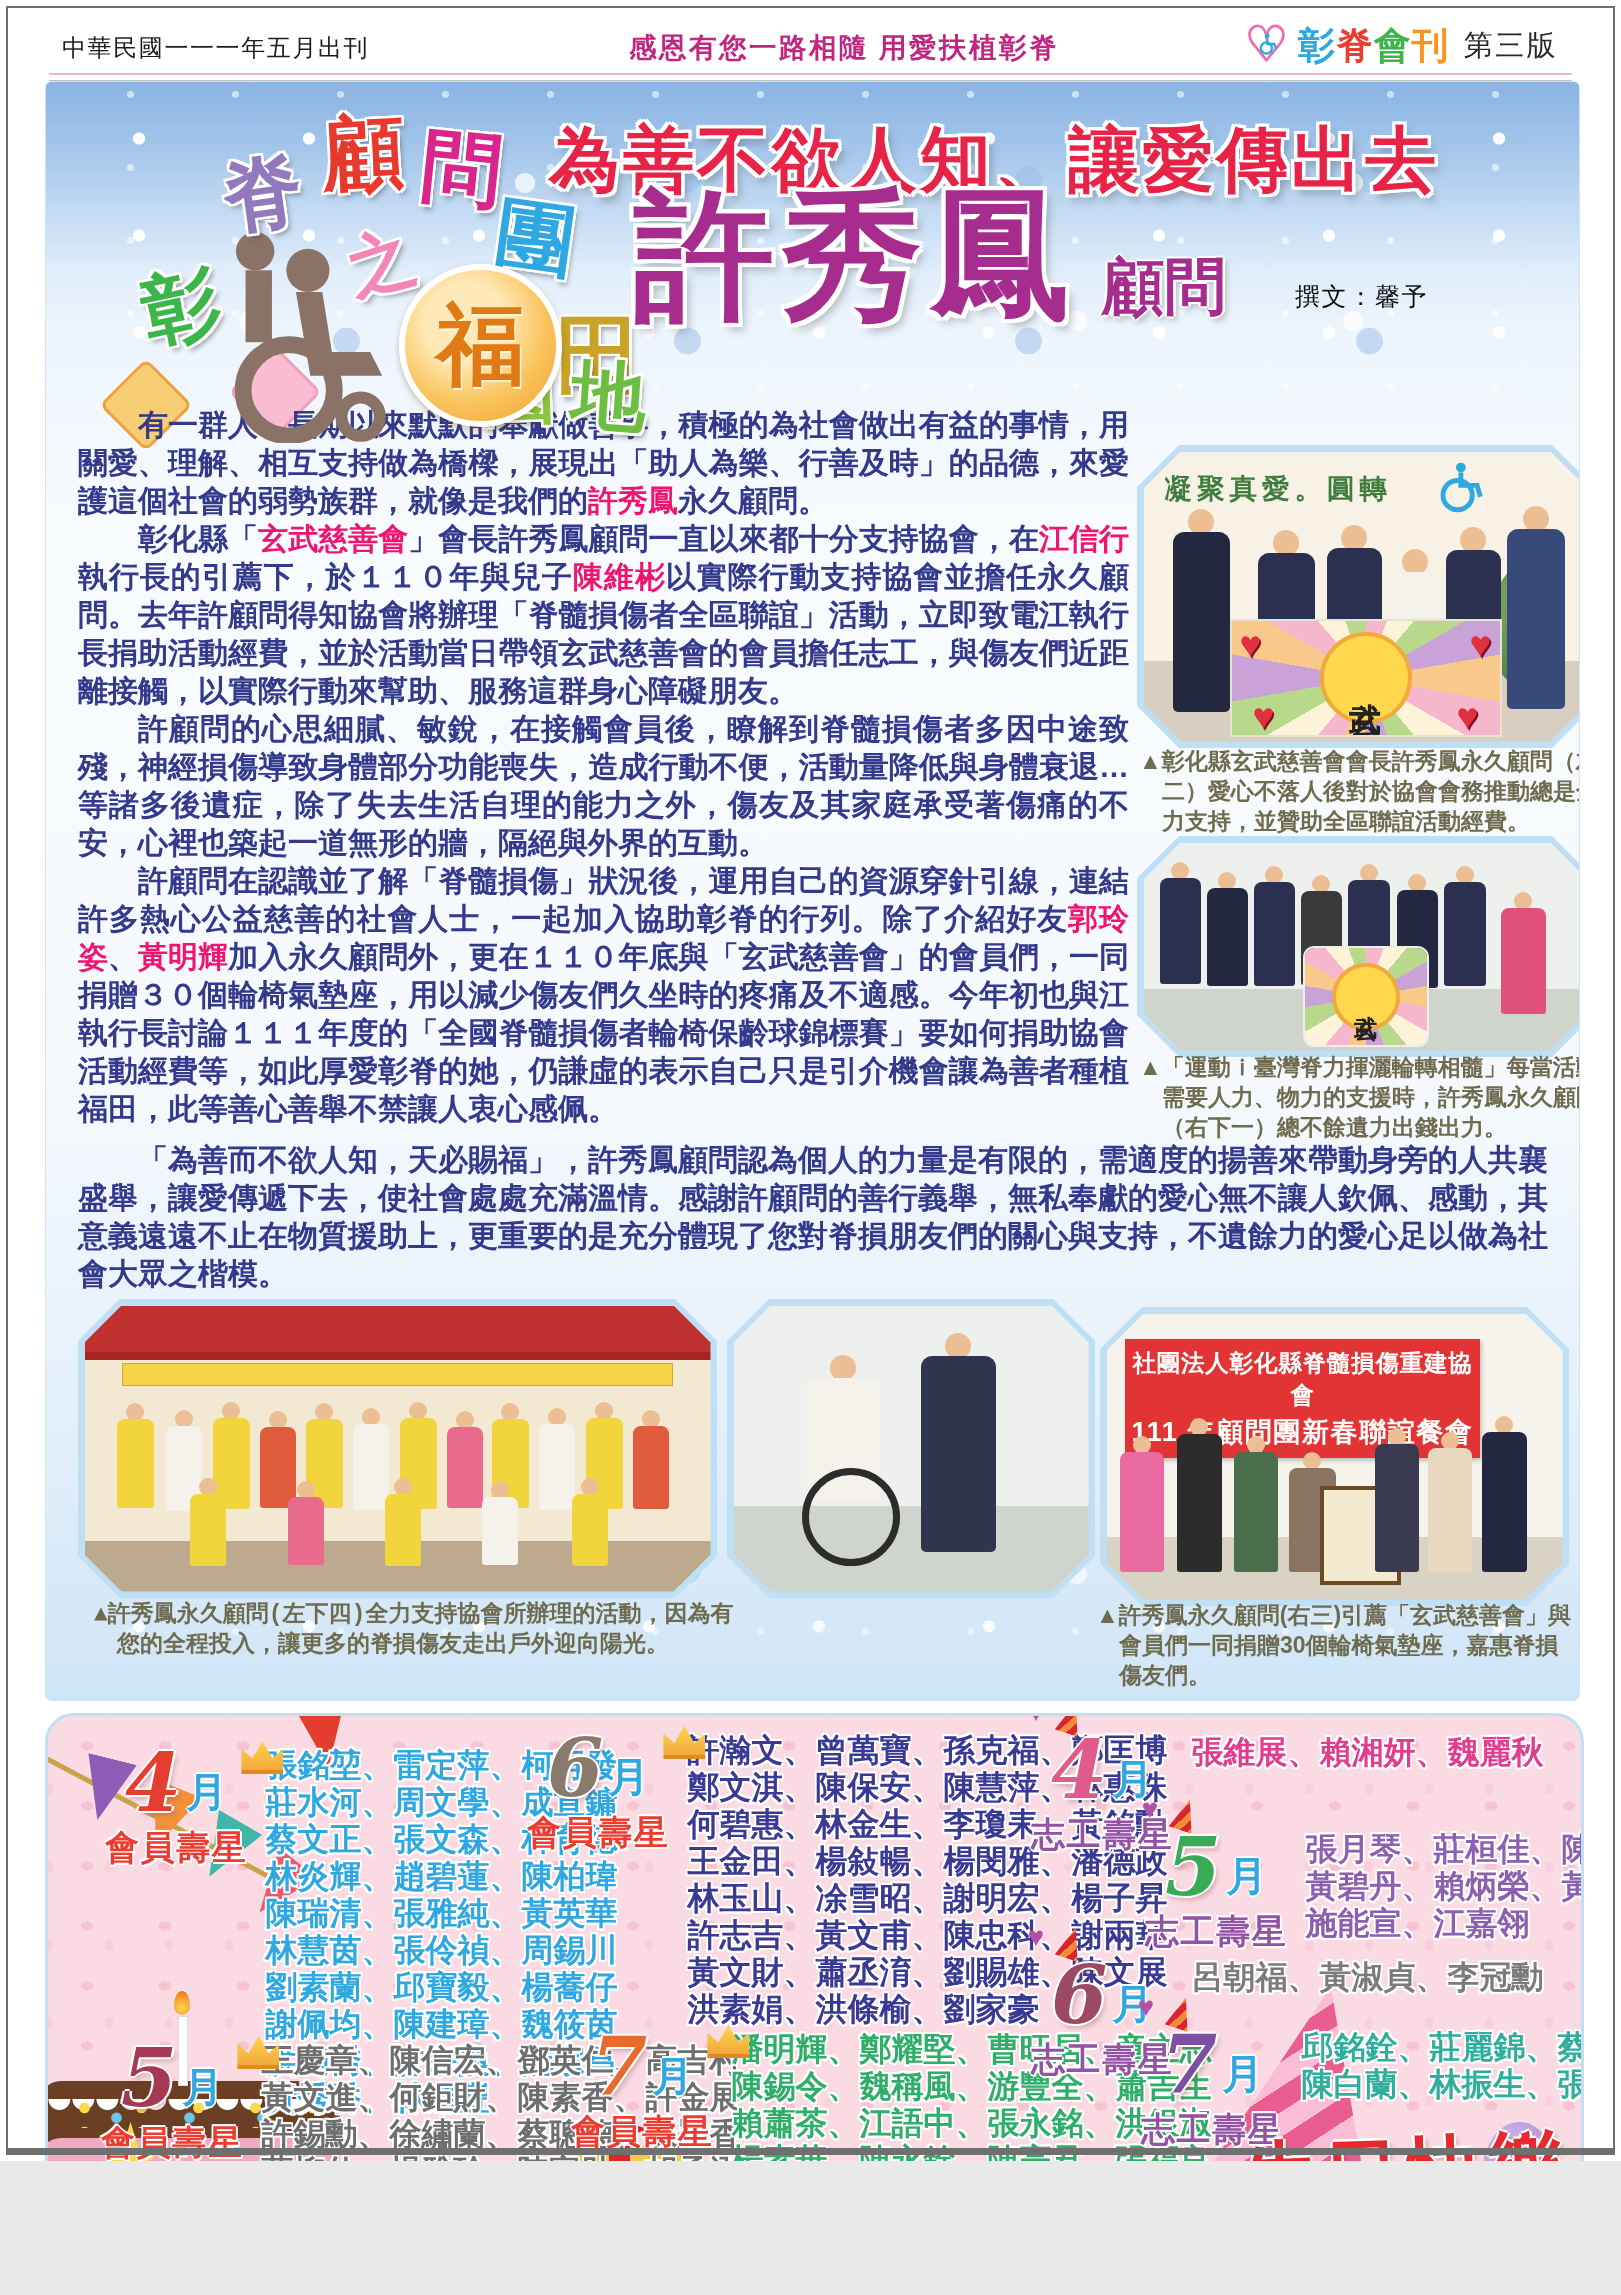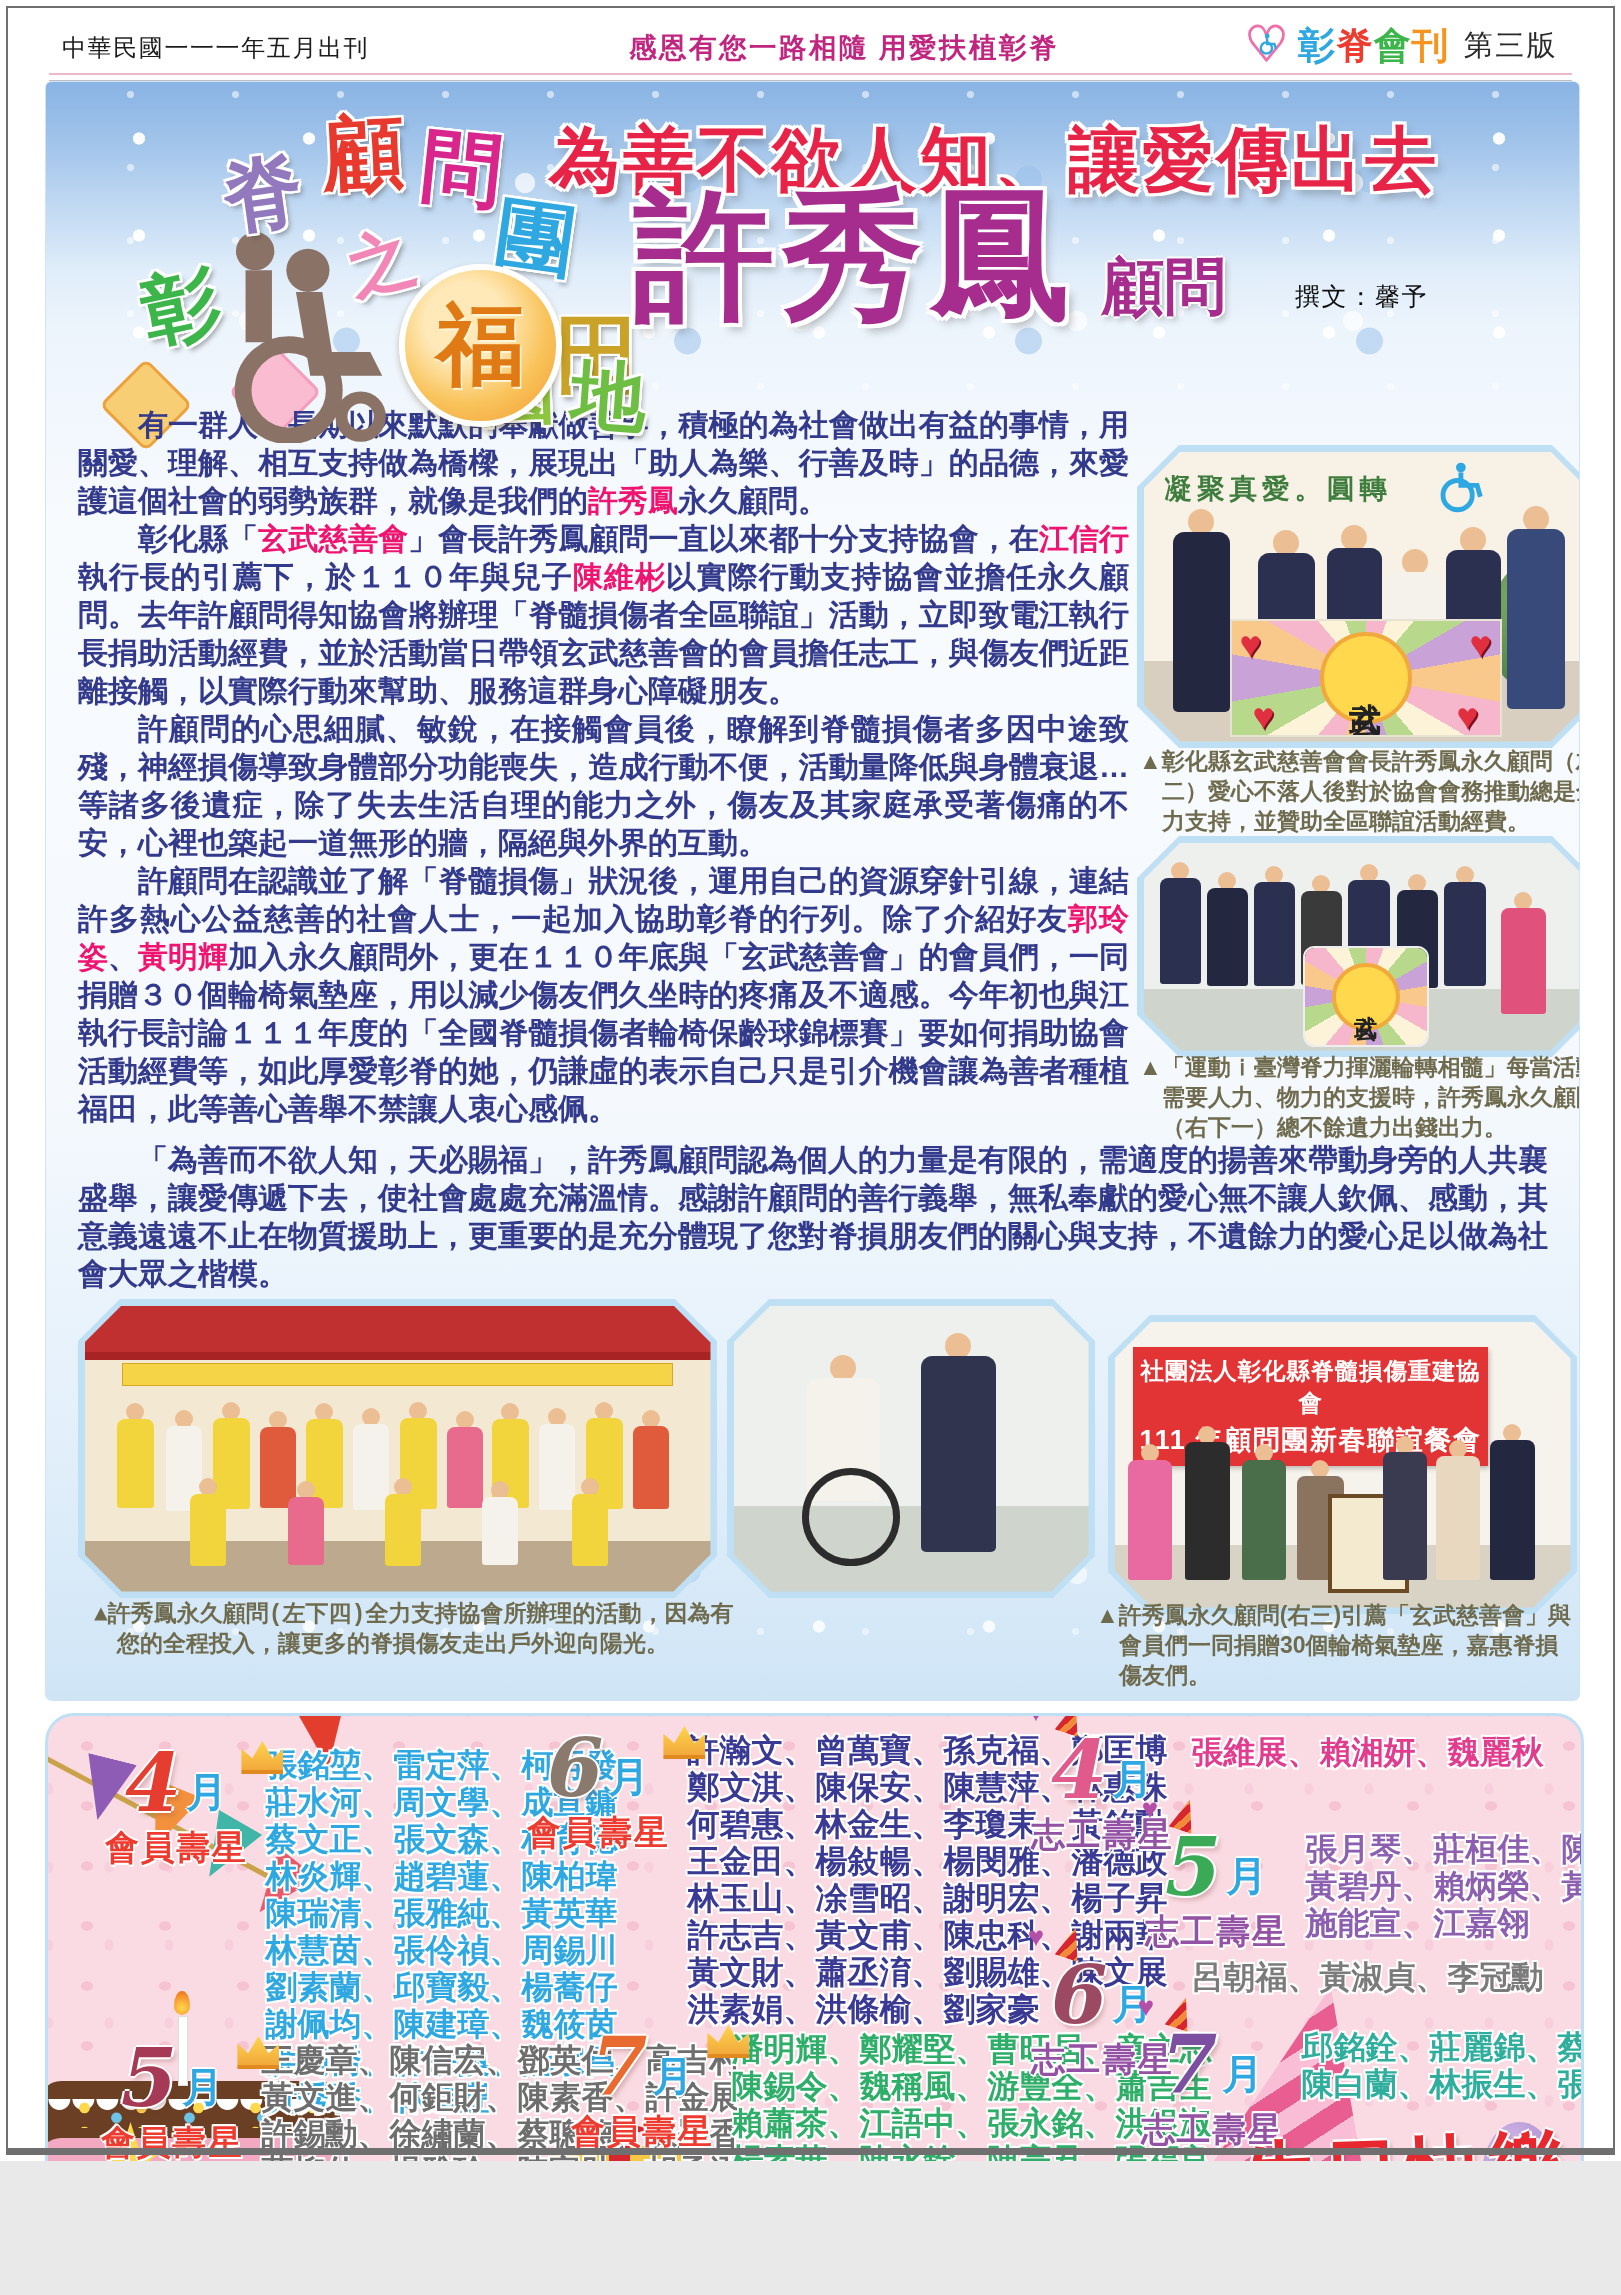--- a/index.html
+++ b/index.html
@@ -314,21 +314,21 @@
     <figcaption class="cap cap-b1">▲許秀鳳永久顧問(左下四)全力支持協會所辦理的活動，因為有您的全程投入，讓更多的脊損傷友走出戶外迎向陽光。</figcaption>
 
     <figure class="pframe pf-b2" style="margin:0">
       <div class="photo scene-hall">
         <div class="person" style="--vest:#f5f2ec;left:73px;top:49px;width:73px;height:146px"></div>
         <div class="wheel" style="left:68px;top:162px"></div>
         <div class="person" style="--vest:#30344e;left:187px;top:27.6px;width:75px;height:219px"></div>
       </div>
     </figure>
 
-    <figure class="pframe pf-b3" style="margin:16px">
+    <figure class="pframe pf-b3" style="margin:8px">
       <div class="photo scene-banquet">
         <div class="red-banner">
           <div class="l1">社團法人彰化縣脊髓損傷重建協會</div>
           <div class="l2">111 年顧問團新春聯誼餐會</div>
         </div>
         <div class="person small" style="--vest:#e86aa0;left:13px;top:122px;width:44px;height:136px"></div>
         <div class="person small" style="--vest:#2c2c2c;left:70px;top:104px;width:45px;height:154px"></div>
         <div class="person small" style="--vest:#4a6e4a;left:127px;top:122px;width:44px;height:136px"></div>
         <div class="person small" style="--vest:#8a7460;left:182px;top:138px;width:47px;height:120px"></div>
         <div class="certificate" style="left:213px;top:172px"></div>

